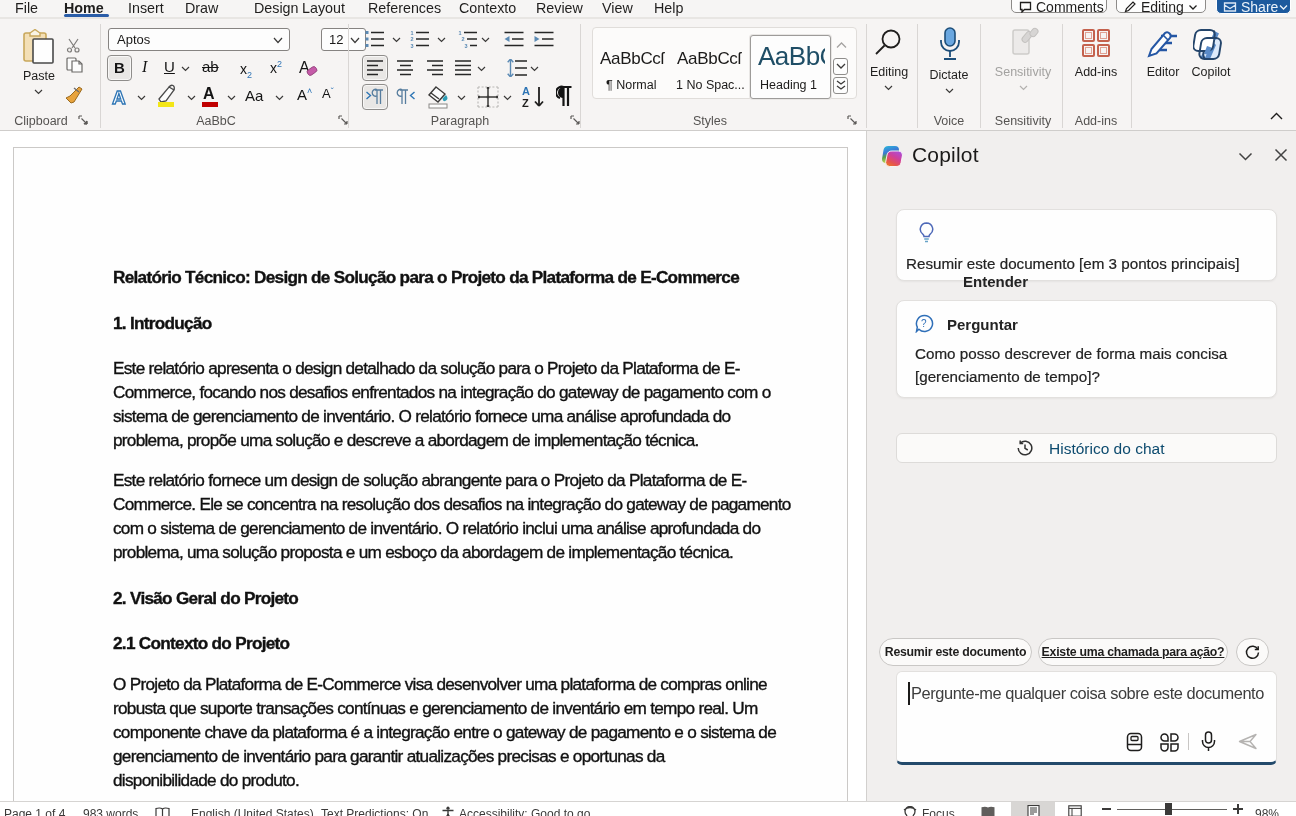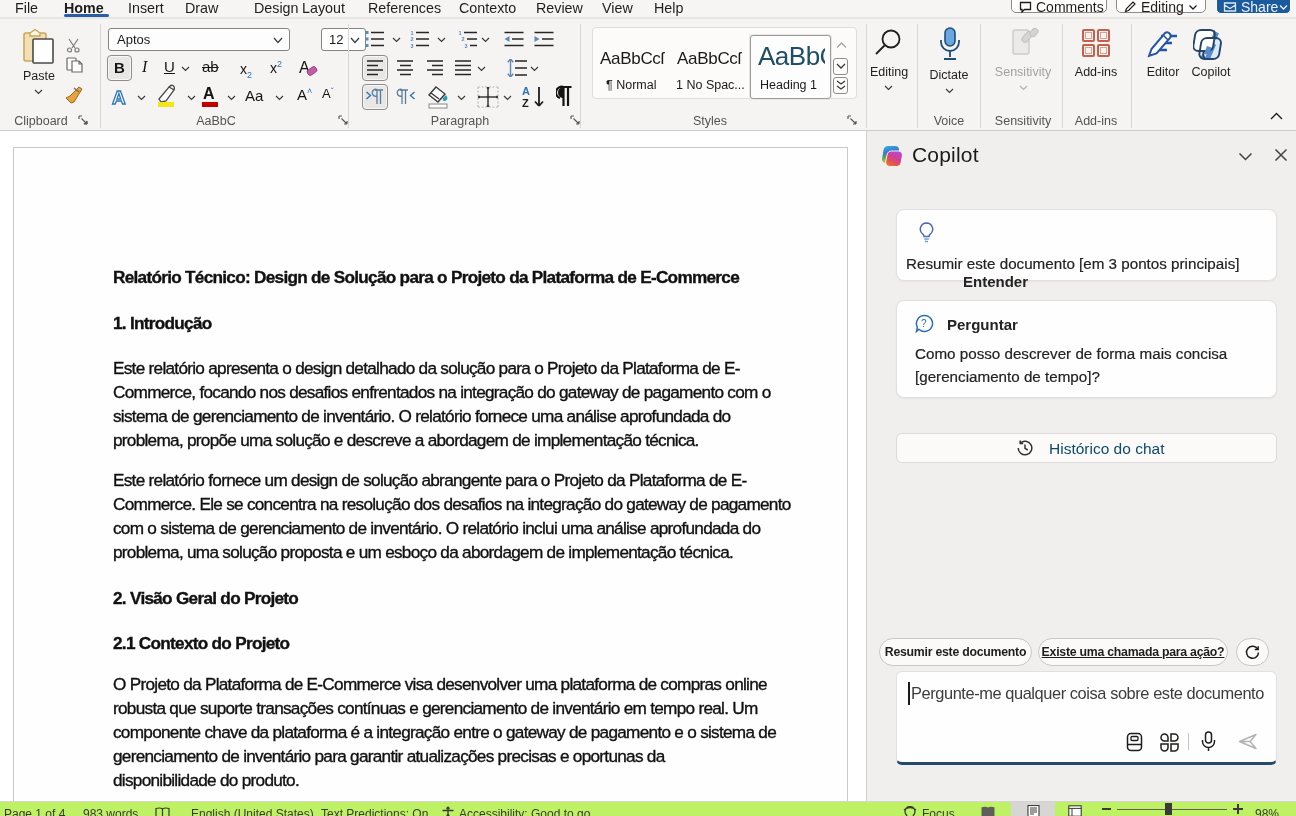--- a/index.html
+++ b/index.html
@@ -22,21 +22,21 @@
   #page { position:absolute; left:13px; top:16px; width:835px; height:680px; background:#fefefe; border:1px solid #cbc9c7; border-bottom:none; }
   .dline { position:absolute; left:113px; font-size:17.2px; color:#111111; white-space:nowrap; letter-spacing:-0.72px; -webkit-text-stroke:0.35px #111111; }
   .dbold { font-weight:bold; }
   
   #panel { left:866px; top:131px; width:430px; height:670px; background:#f1efee; border-left:1px solid #d2d0ce; }
   .card { position:absolute; left:29px; width:381px; background:#fefefe; border:1px solid #e2e0de; border-radius:8px; box-shadow:0 1px 2px rgba(0,0,0,0.05); }
   .ctitle { position:absolute; font-size:15px; font-weight:bold; color:#232323; }
   .ctext { position:absolute; font-size:15.2px; color:#232323; letter-spacing:0px; white-space:nowrap; -webkit-text-stroke:0.2px #232323; }
   .pill { position:absolute; height:28px; border:1px solid #c9c7c5; border-radius:14px; background:#fbfaf9; font-size:12.3px; font-weight:bold; color:#1f1e1d; text-align:center; letter-spacing:-0.25px; white-space:nowrap; }
   
-  #statusbar { left:0; top:801px; width:1296px; height:15px; background:#bef264; border-top:1px solid #d6d4d2; font-size:12px; color:#3b3a39; }
+  #statusbar { left:0; top:801px; width:1296px; height:15px; background:#ffffff; border-top:1px solid #d6d4d2; font-size:12px; color:#3b3a39; }
   .sitem { position:absolute; top:5px; white-space:nowrap; }
 </style>
 </head>
 <body>
   <div class="abs" id="tabbar">
     <span class="tab" style="left:15px;">File</span>
     <span class="tab" style="left:64px;font-weight:bold;">Home</span>
     <span class="tab" style="left:128px;">Insert</span>
     <span class="tab" style="left:185px;">Draw</span>
     <span class="tab" style="left:238px;margin-left:16px;">Design</span>

